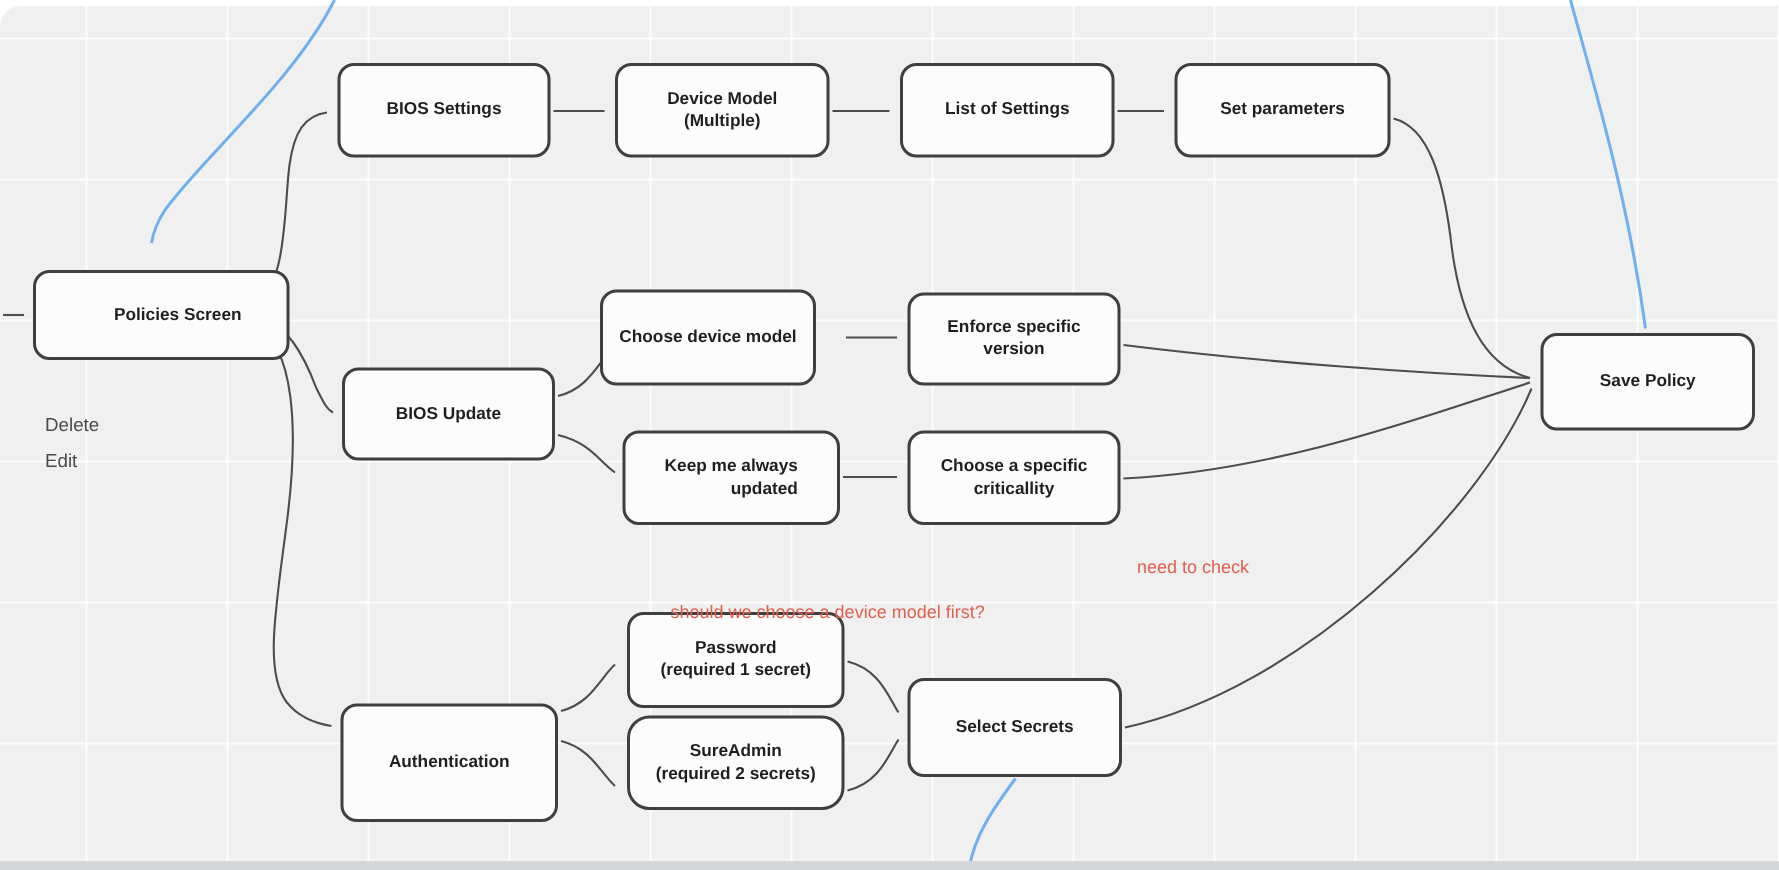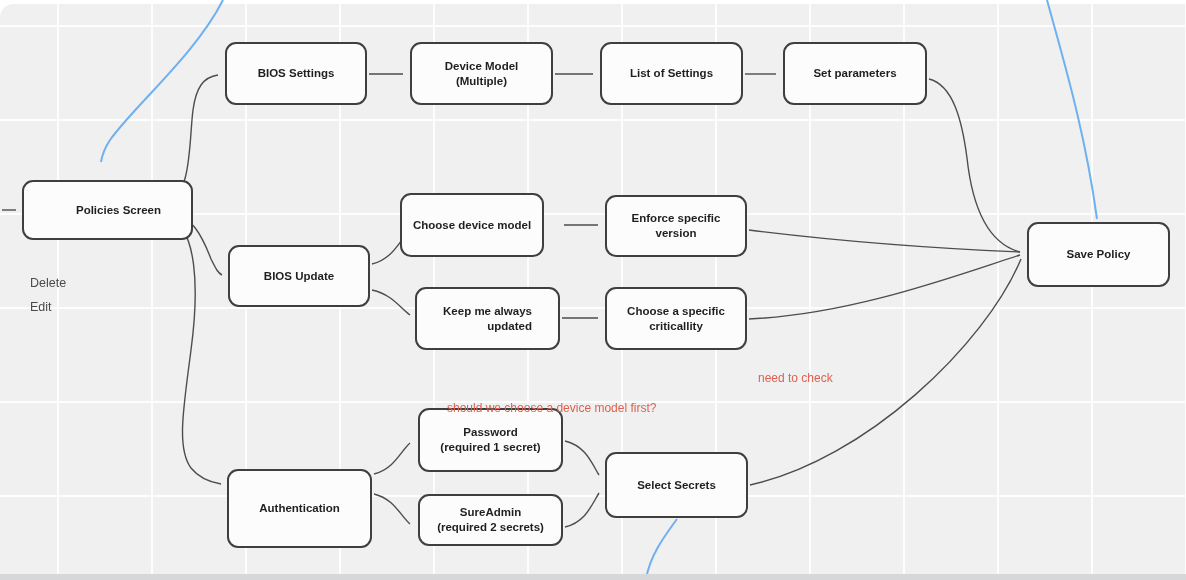--- a/index.html
+++ b/index.html
@@ -77,21 +77,21 @@
   <div class="node" style="left:400px;top:193px;width:144px;height:64px;">Choose device model</div>
   <div class="node" style="left:605px;top:195px;width:142px;height:62px;">Enforce specific
 version</div>
   <div class="node" style="left:415px;top:287px;width:145px;height:63px;text-align:right;">Keep me always
 updated</div>
   <div class="node" style="left:605px;top:287px;width:142px;height:63px;">Choose a specific
 criticallity</div>
   <div class="node" style="left:227px;top:469px;width:145px;height:79px;">Authentication</div>
   <div class="node" style="left:418px;top:408px;width:145px;height:64px;">Password
 (required 1 secret)</div>
-  <div class="node" style="left:418px;top:494px;width:145px;height:52px;">SureAdmin
+  <div class="node" style="left:418px;top:477px;width:145px;height:63px;border-radius:15px;">SureAdmin
 (required 2 secrets)</div>
   <div class="node" style="left:605px;top:452px;width:143px;height:66px;">Select Secrets</div>
   <div class="node" style="left:1027px;top:222px;width:143px;height:65px;">Save Policy</div>
 
   <div class="note" style="left:30px;top:254px;margin-top:44px;">Edit</div>
   <div class="note" style="left:30px;top:274px;">Delete</div>
   <div class="note note-red" style="left:758px;top:325px;">need to check</div>
   <div class="note note-red" style="left:447px;top:355px;">should we choose a device model first?</div>
 
   <div class="bottom-edge"></div>

